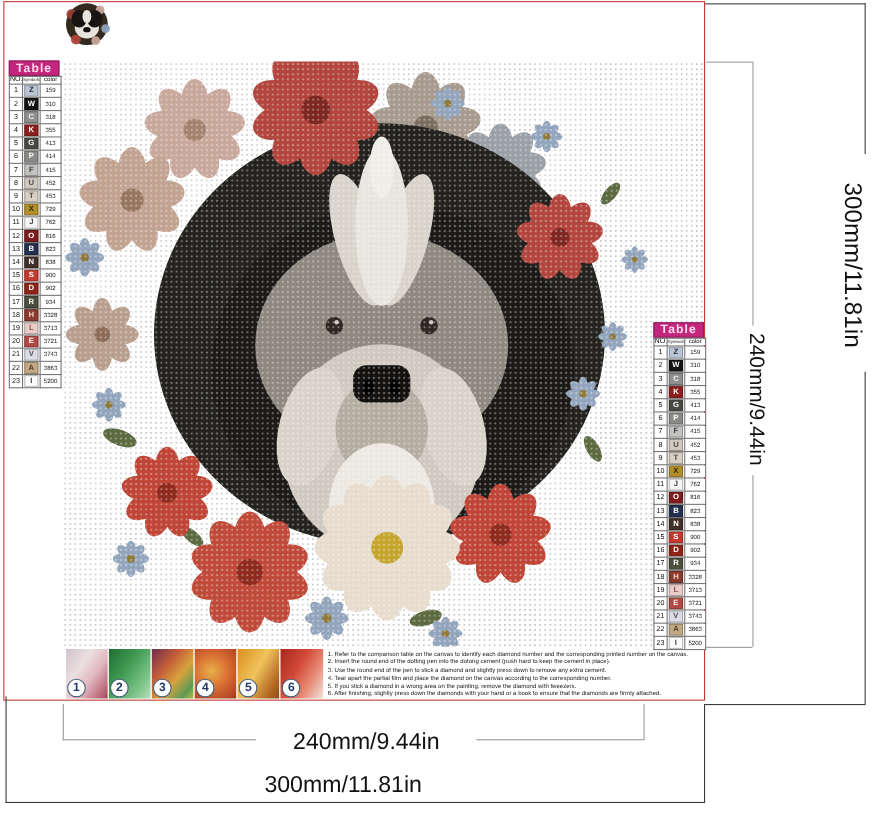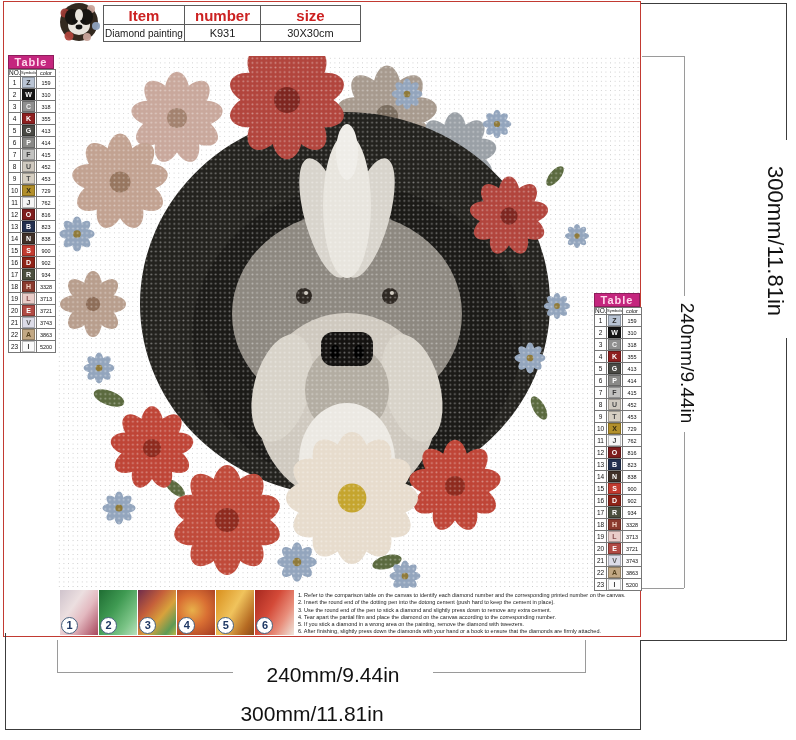--- a/index.html
+++ b/index.html
@@ -84,34 +84,20 @@
       <ellipse cx="22" cy="24" rx="11" ry="10" fill="#e8e4dd"></ellipse>
       <ellipse cx="15" cy="16" rx="7" ry="8" fill="#181512"></ellipse>
       <ellipse cx="29" cy="16" rx="7" ry="8" fill="#181512"></ellipse>
       <ellipse cx="22" cy="14" rx="4" ry="6" fill="#e8e4dd"></ellipse>
       <circle cx="17.5" cy="20" r="2" fill="#111"></circle>
       <circle cx="26.5" cy="20" r="2" fill="#111"></circle>
       <ellipse cx="22" cy="26" rx="3.4" ry="2.4" fill="#111"></ellipse>
     </svg>
   </div>
 
-  <table class="abs spec">
-    <tbody>
-        <tr class="h">
-      <td style="width:80px">Item</td>
-      <td style="width:75px">number</td>
-      <td style="width:99px">size</td>
-    </tr>
-    <tr class="v">
-      <td class="item">Diamond painting</td>
-      <td>K931</td>
-      <td>30X30cm</td>
-    </tr>
-  </tbody>
-    </table>
 
   <div class="abs canvas">
     <svg id="artwork" width="583" height="532" viewBox="0 0 583 532">
         <defs>
           <pattern id="dots" width="4.6" height="4.6" patternUnits="userSpaceOnUse">
      <circle cx="2.3" cy="2.3" r="1" fill="#ffffff" opacity="0.38"></circle>
           </pattern>
         </defs>
         <ellipse cx="120" cy="37.64" rx="12.6" ry="21.84" fill="#c9a89c" transform="rotate(0 120 62)"></ellipse>
         <ellipse cx="120" cy="37.64" rx="12.6" ry="21.84" fill="#c9a89c" transform="rotate(40 120 62)"></ellipse>

